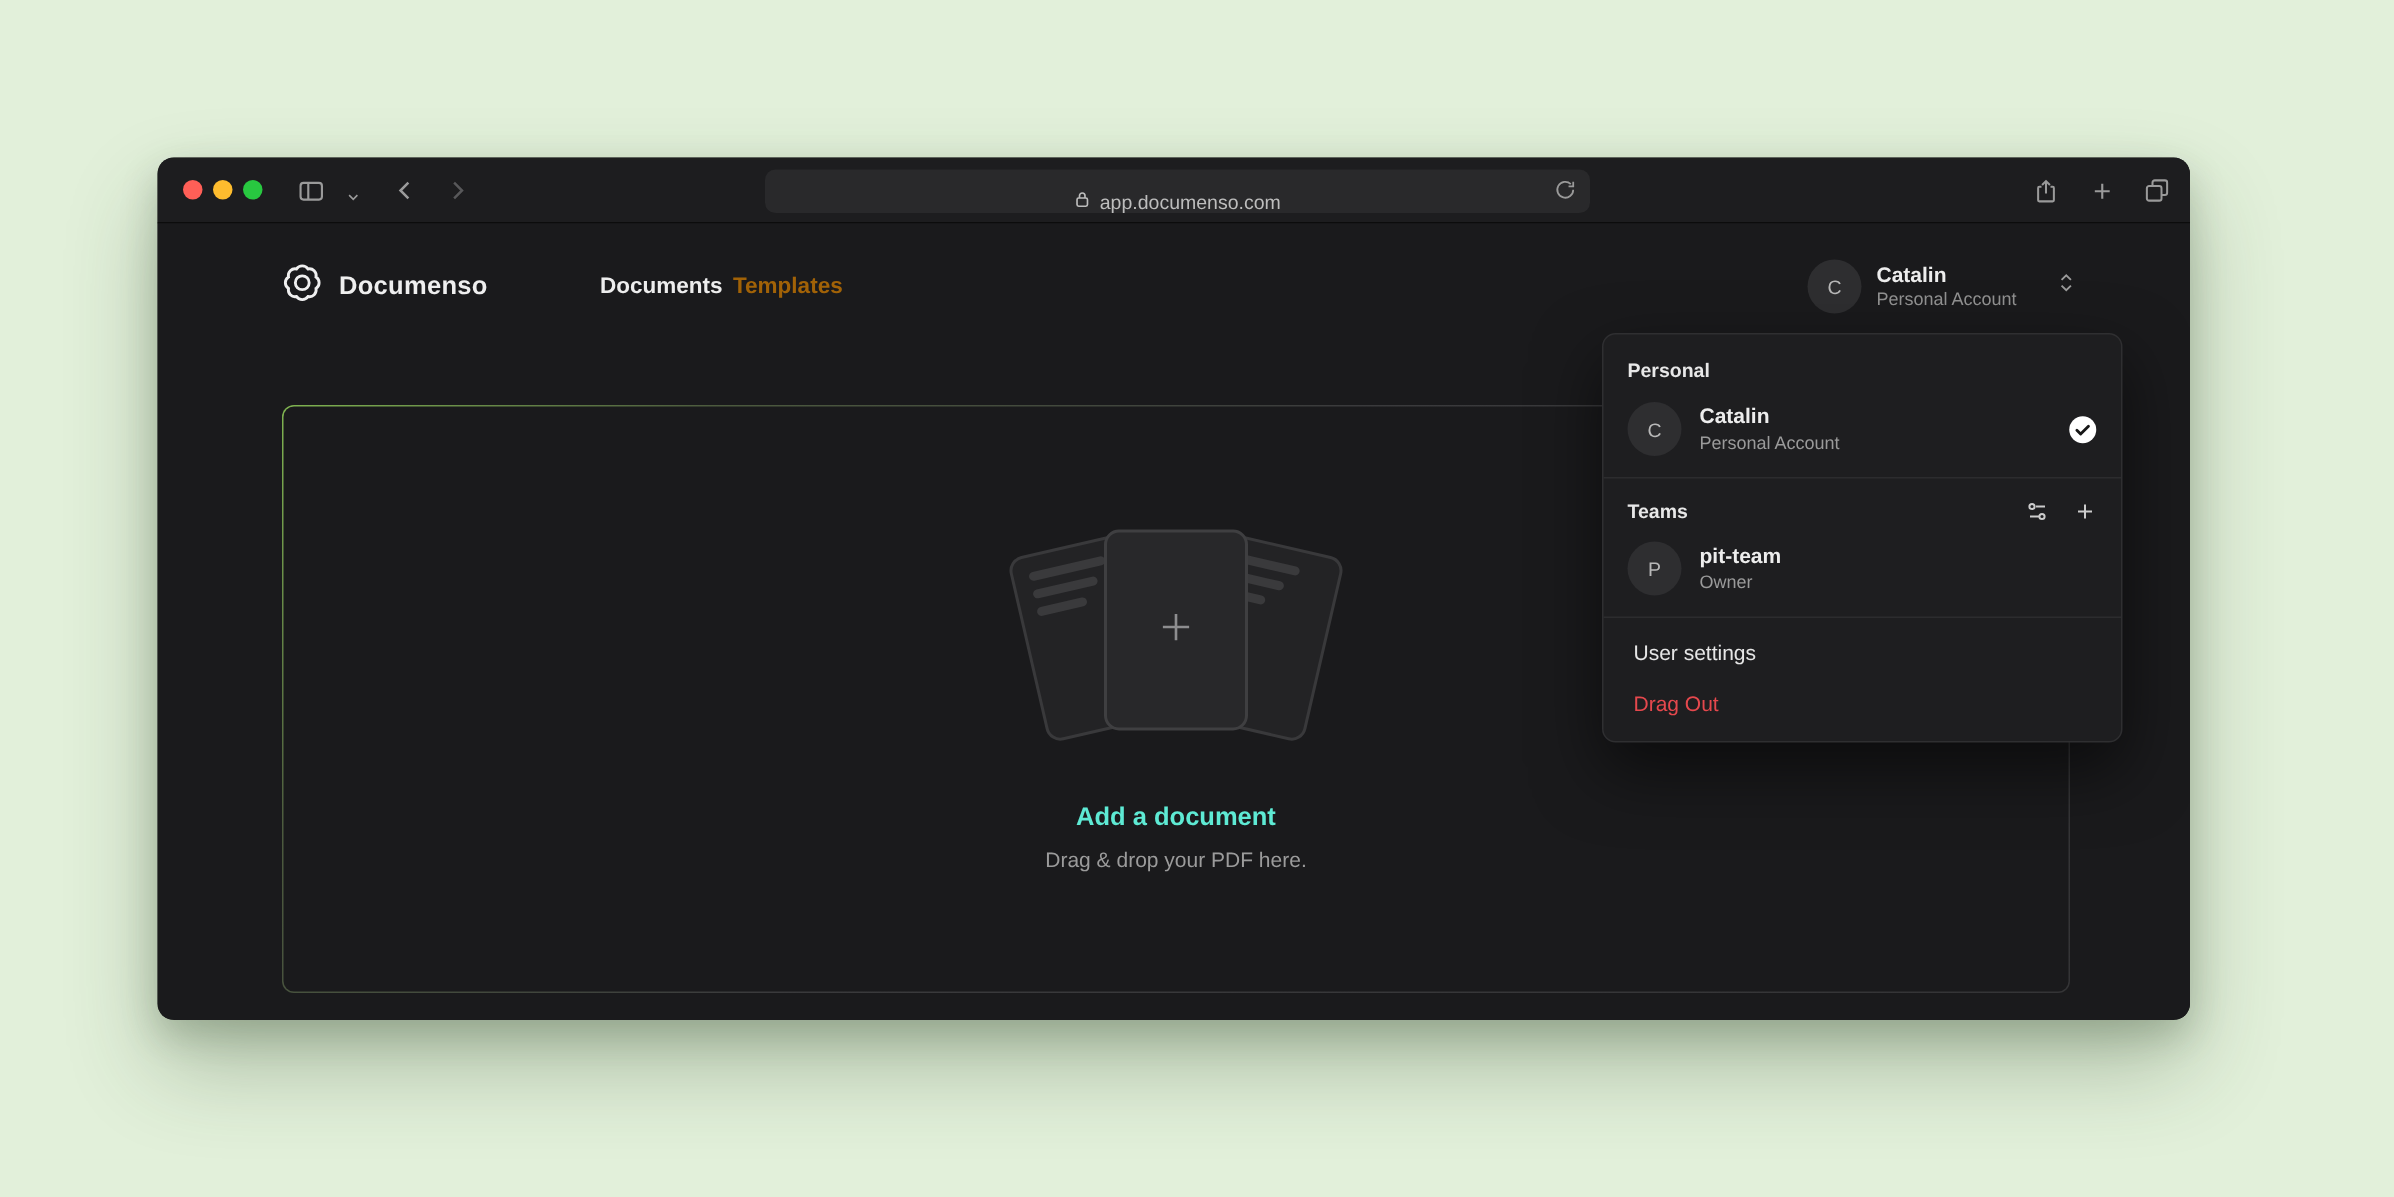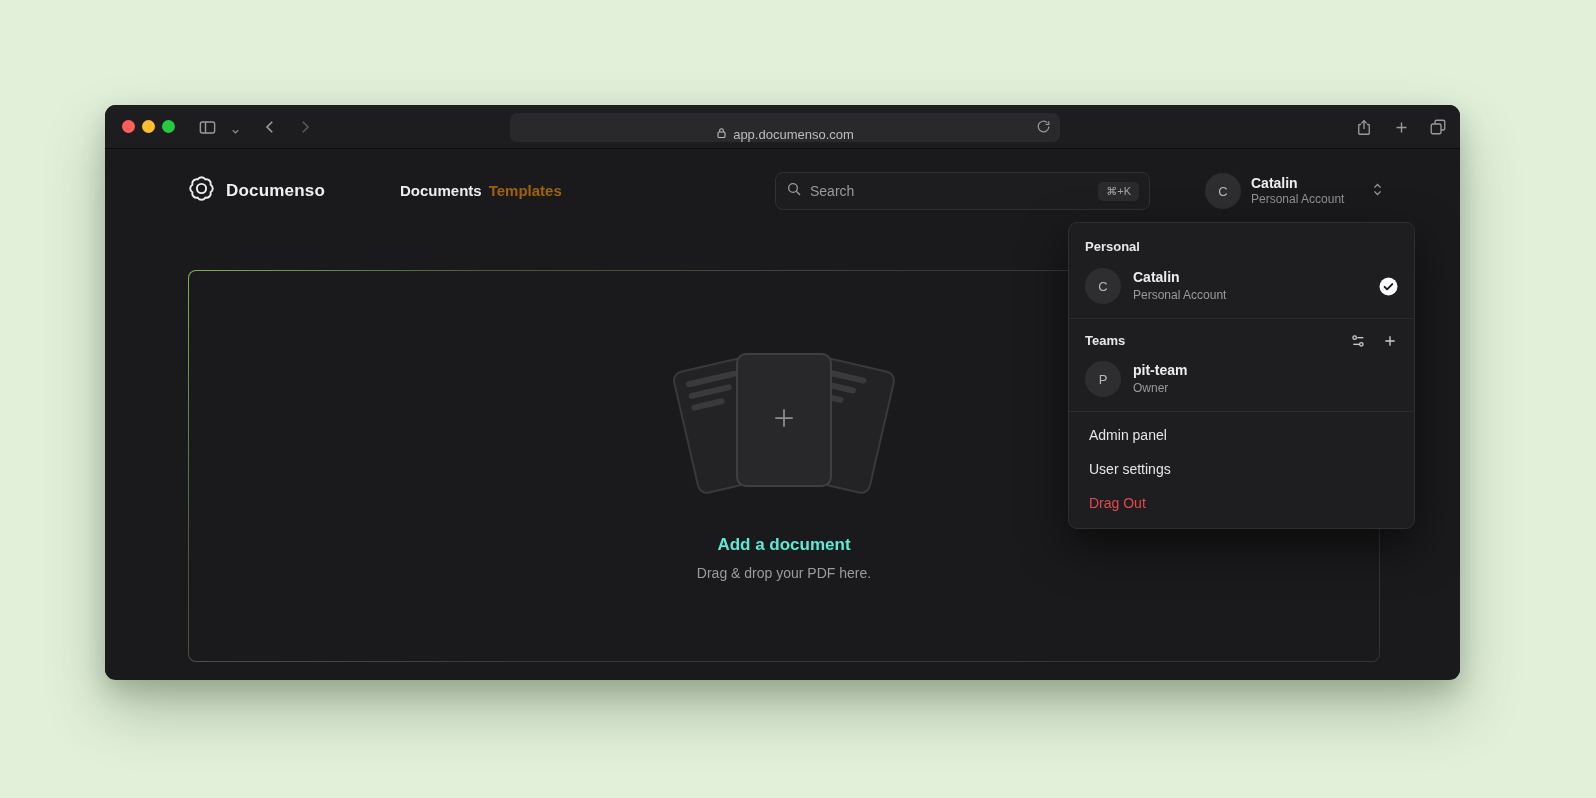--- a/index.html
+++ b/index.html
@@ -169,30 +169,20 @@
           </svg>
       </span>
       <span class="brand-text">Documenso</span>
     </div>
 
     <nav class="nav">
       <span class="nav-item active">Documents</span>
       <span class="nav-item inactive">Templates</span>
     </nav>
 
-    <div class="search">
-      <span>
-        <svg width="16" height="16" viewBox="0 0 24 24" fill="none" stroke="currentColor" stroke-width="2">
-            <circle cx="10.5" cy="10.5" r="6.5"></circle>
-            <line x1="15.5" y1="15.5" x2="21" y2="21"></line>
-          </svg>
-      </span>
-      <input type="text" placeholder="Search" style="">
-      <span class="kbd">⌘+K</span>
-    </div>
 
     <div class="account">
       <span class="avatar">C</span>
       <span class="acct-text">
         <div class="acct-name">Catalin</div>
         <div class="acct-sub">Personal Account</div>
       </span>
       <span class="updown">
         <svg width="15" height="15" viewBox="0 0 24 24" fill="none" stroke="currentColor" stroke-width="2">
             <path d="m7 9 5-5 5 5"></path>
@@ -272,19 +262,18 @@
       <div class="menu-row">
         <span class="avatar">P</span>
         <span class="row-text">
           <div class="row-name">pit-team</div>
           <div class="row-sub">Owner</div>
         </span>
       </div>
 
       <div class="menu-divider"></div>
 
-      <div class="menu-item">Admin panel</div>
       <div class="menu-item">User settings</div>
       <div class="menu-item danger">Drag Out</div>
     </div>
 
   </div>
 </div>
 
 </body></html>

